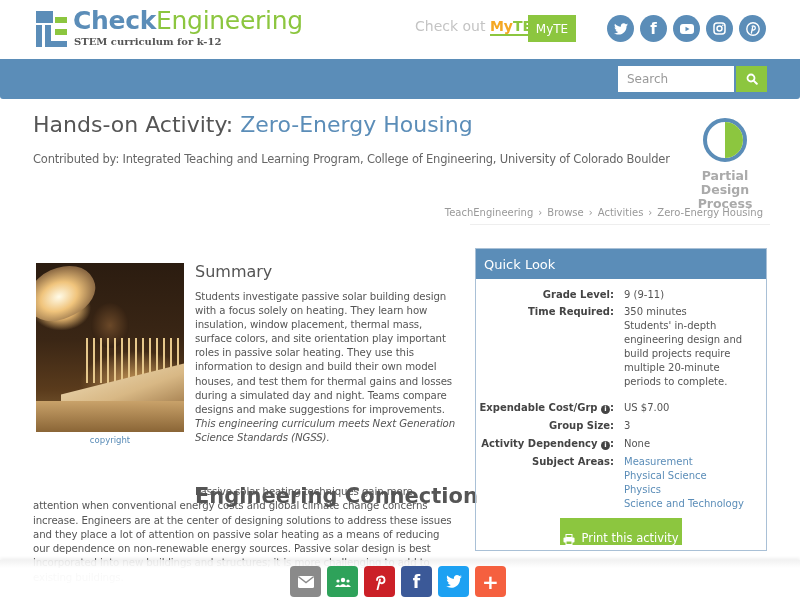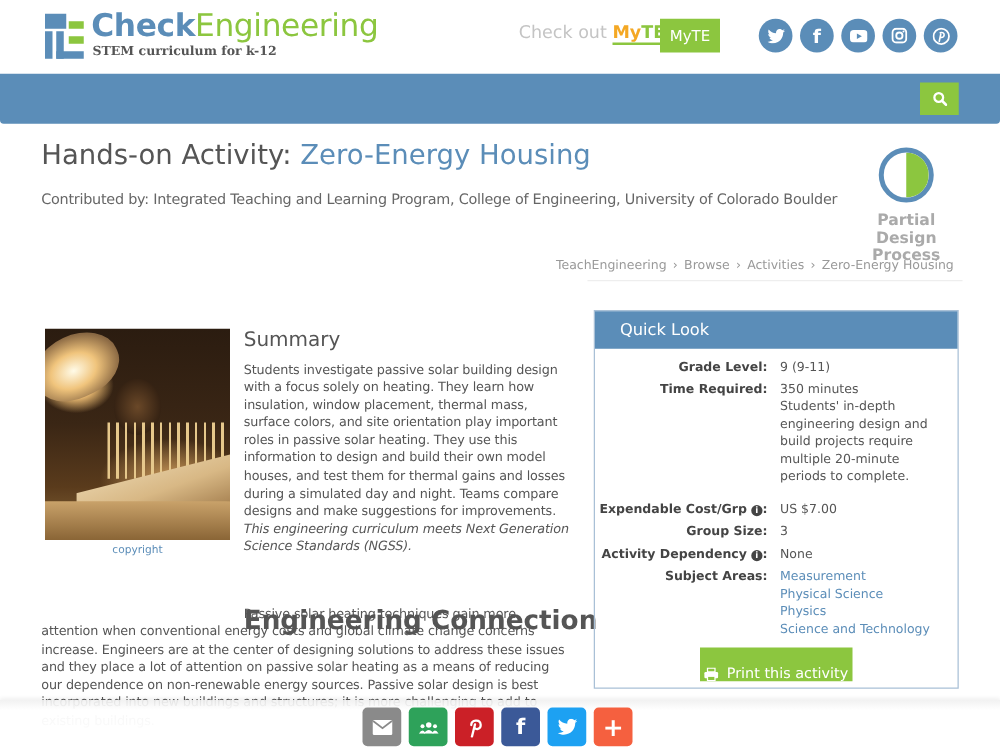--- a/index.html
+++ b/index.html
@@ -67,21 +67,21 @@
 
   
   .summary-h { position: absolute; left: 195px; top: 262px; font-size: 16px; color: #555; font-weight: normal; }
   .summary-p { position: absolute; left: 195px; top: 290px; width: 265px; font-size: 10.2px; line-height: 14.1px; color: #555; letter-spacing: -0.1px; }
   .summary-p em { display: block; font-style: italic; }
   .eng-h { position: absolute; left: 195px; top: 457px; font-size: 21px; color: #555; font-weight: bold; white-space: nowrap; margin-top: 27px; }
   .eng-p { position: absolute; left: 33px; top: 485px; width: 425px; font-size: 10.2px; line-height: 14.3px; color: #555; text-indent: 162px; letter-spacing: -0.1px; }
 
   
   .quick { position: absolute; left: 475px; top: 248px; width: 292px; height: 303px; border: 1px solid #a9c0d6; }
-  .quick-head { height: 30px; background: #5b8db8; color: #fff; font-size: 13px; padding-left: 20px; display: flex; align-items: center; }
+  .quick-head { height: 30px; background: #5b8db8; color: #fff; font-size: 13px; padding-left: 8px; display: flex; align-items: center; }
   .ql-row { position: absolute; left: 0; width: 290px; font-size: 10px; line-height: 14px; }
   .ql-label { position: absolute; right: 152px; text-align: right; font-weight: bold; color: #444; white-space: nowrap; }
   .ql-val { position: absolute; left: 148px; width: 135px; color: #555; }
   .ql-val a { display: block; color: #5b8db8; cursor: pointer; text-decoration: none; }
   .info-i { display: inline-block; width: 9px; height: 9px; border-radius: 50%; background: #444; color: #fff; font-size: 7px; line-height: 9px; text-align: center; font-weight: bold; font-style: normal; vertical-align: 0; }
   .print-btn { position: absolute; left: 84px; top: 269px; width: 122px; height: 27px; background: #8cc63f; color: #fff; font-size: 11.5px; display: flex; align-items: flex-end; justify-content: center; gap: 6px; cursor: pointer; }
 
   
   .share-fade { position: absolute; left: 0; top: 560px; width: 800px; height: 40px; background: linear-gradient(180deg, rgba(240,240,240,0.9) 0%, rgba(255,255,255,0.95) 20%, #fff 100%); box-shadow: 0 -2px 3px rgba(0,0,0,0.06); }
   .share-bar { position: absolute; left: 290px; top: 566px; display: flex; gap: 6px; }
@@ -130,20 +130,23 @@
     <div class="soc">
       <svg width="14" height="14" viewBox="0 0 14 14">
           <circle cx="7" cy="7" r="6.2" fill="none" stroke="#fff" stroke-width="1.4"></circle>
           <path d="M6.2 4.2c1.8-.6 3.3.3 3.1 1.9-.2 1.5-1.6 2.2-2.6 1.7M6.6 5.4 5.4 11" stroke="#fff" stroke-width="1.3" fill="none" stroke-linecap="round"></path>
         </svg>
     </div>
   </div>
 </div>
 
 <div class="navbar">
+  <div class="search-box">
+      <span>Search</span>
+    </div>
   <div class="search-btn">
     <svg width="12" height="12" viewBox="0 0 12 12">
         <circle cx="5" cy="5" r="3.5" fill="none" stroke="#fff" stroke-width="1.8"></circle>
         <line x1="7.6" y1="7.6" x2="10.8" y2="10.8" stroke="#fff" stroke-width="2" stroke-linecap="round"></line>
       </svg>
   </div>
 </div>
 
 <h1 class="page-title"><span>Hands-on Activity: </span><span class="accent">Zero-Energy Housing</span></h1>
 <div class="contributor">Contributed by: Integrated Teaching and Learning Program, College of Engineering, University of Colorado Boulder</div>

